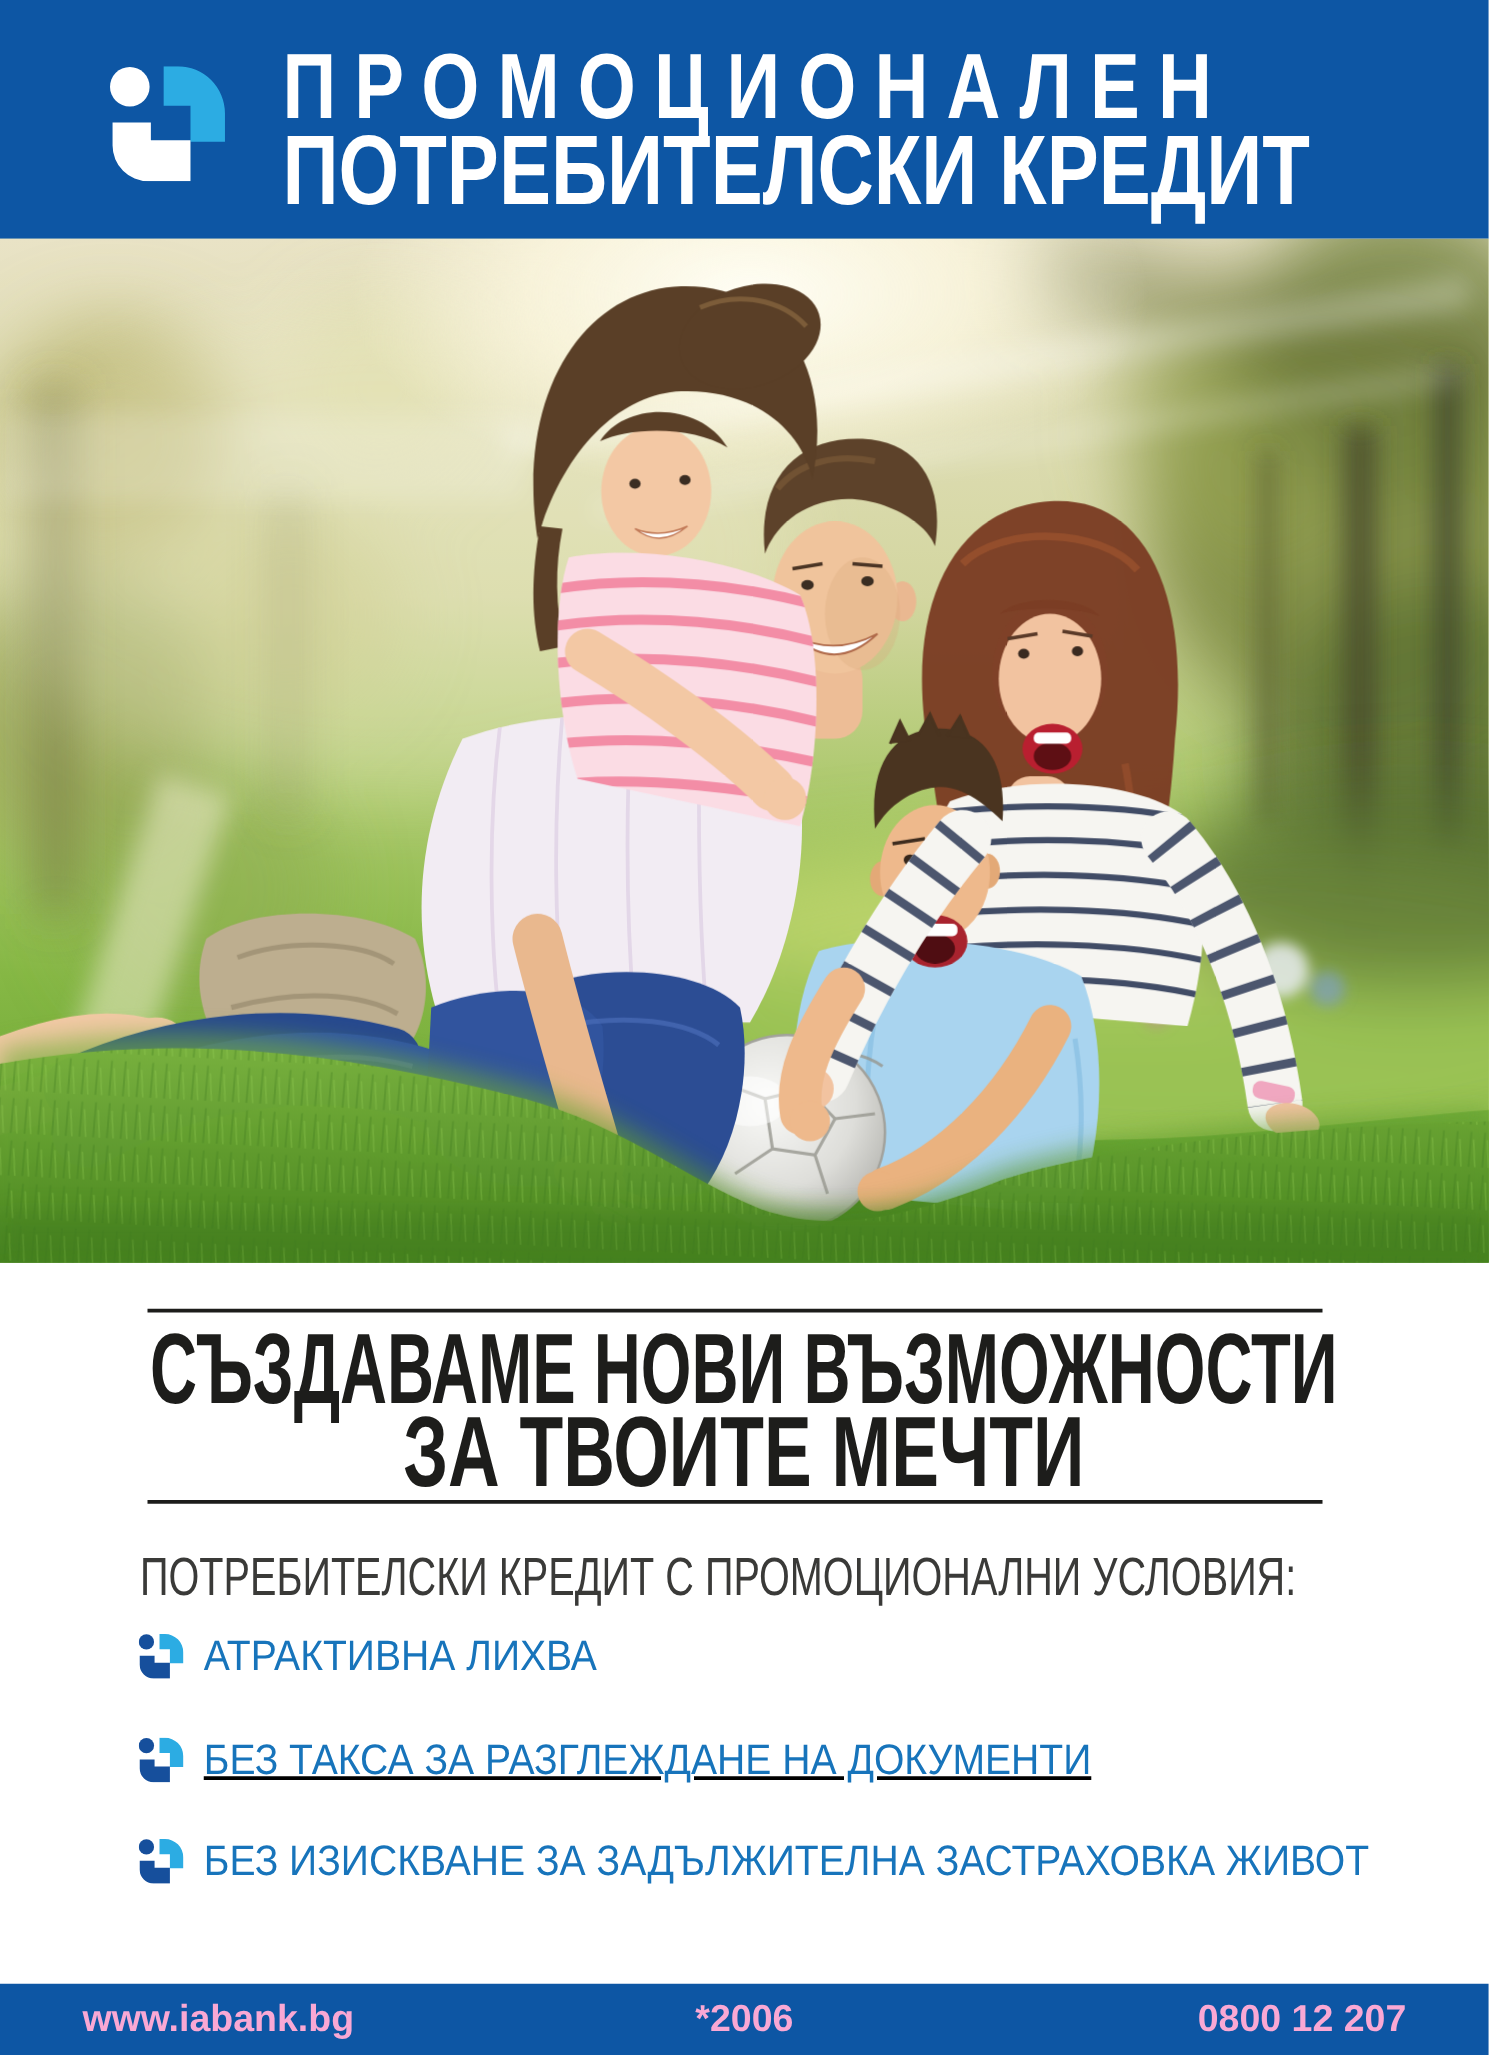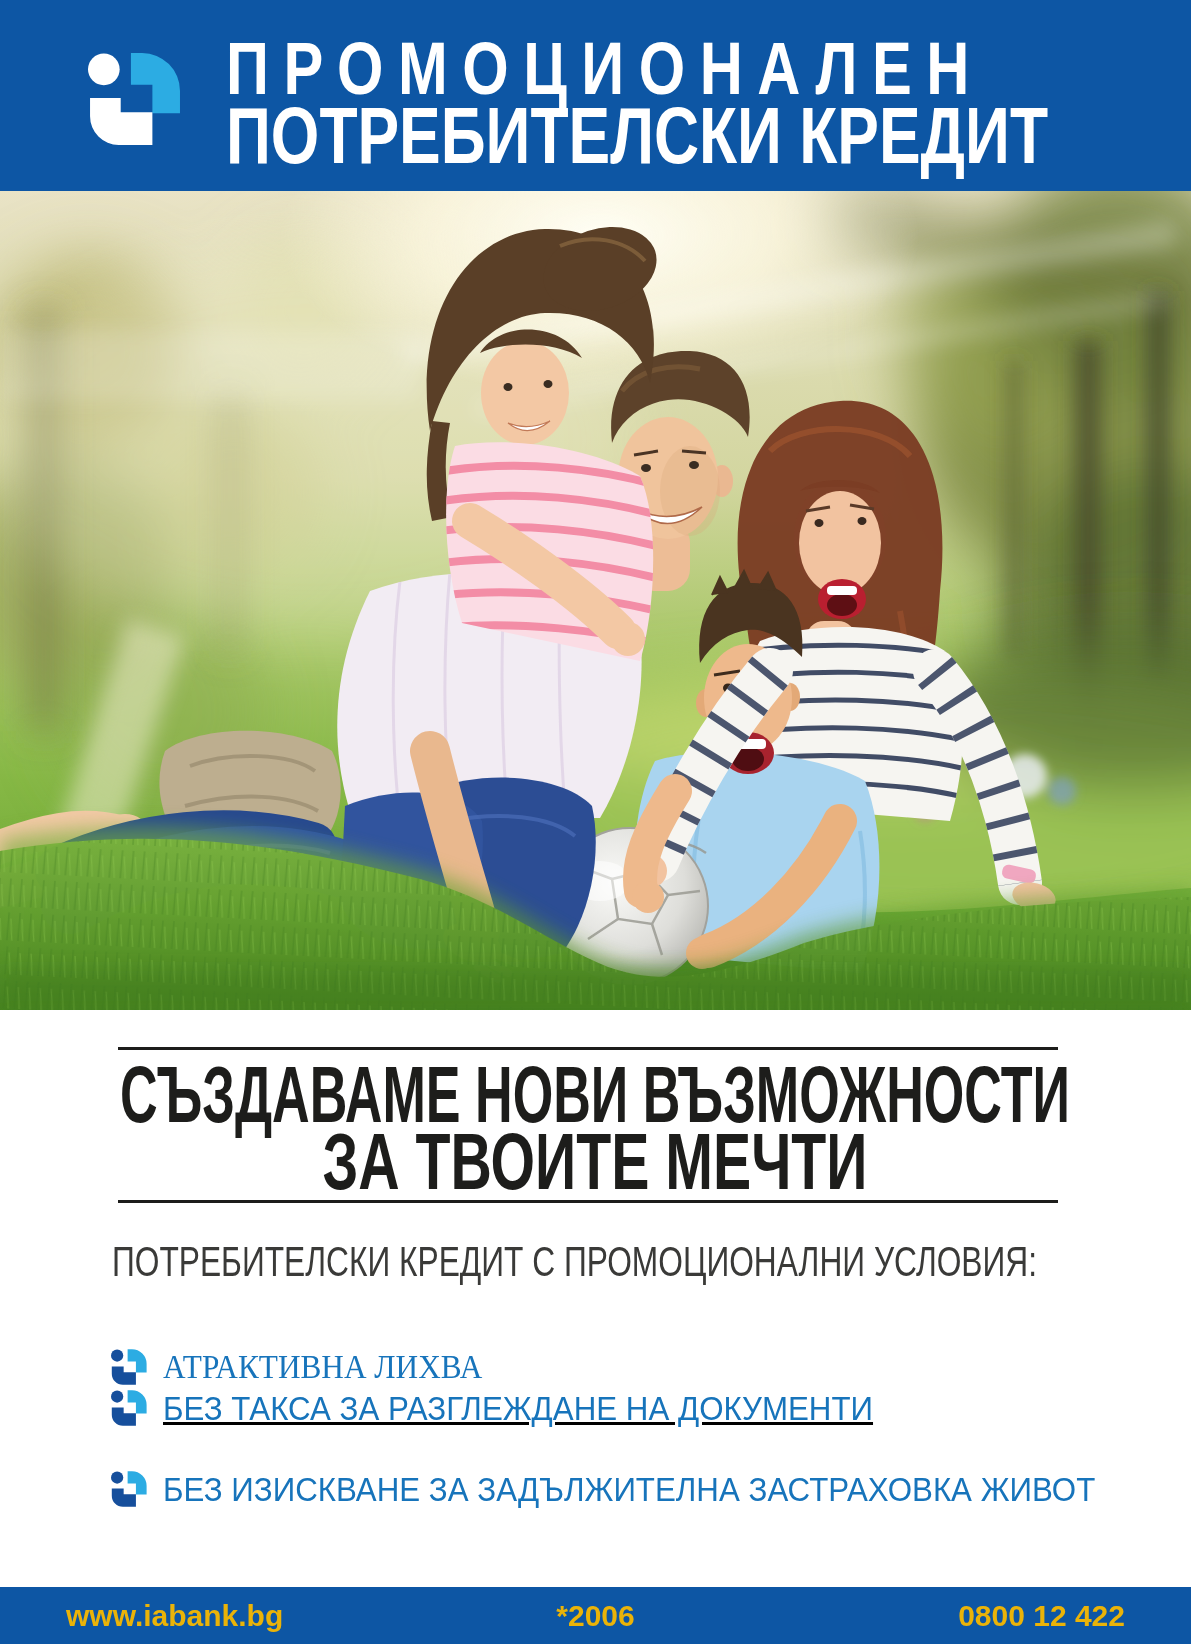--- a/index.html
+++ b/index.html
@@ -22,27 +22,27 @@
   .headline-svg text{fill:#1d1d1b;font-family:"Liberation Sans","DejaVu Sans",sans-serif;font-weight:bold;}
   .subheading-svg{position:absolute;left:0;top:1232px;width:1191px;height:60px;}
   .subheading-svg text{fill:#3a3a38;font-family:"Liberation Sans","DejaVu Sans",sans-serif;}
   
   .benefit-row{position:absolute;left:111px;height:38px;display:flex;align-items:center;}
   .benefit-row .b-icon{width:36px;height:36px;flex:0 0 36px;}
   .benefit-label{
     margin-left:16px;white-space:nowrap;color:#1774bb;font-size:34px;line-height:38px;
     transform:scaleX(0.92);transform-origin:left center;letter-spacing:0;
   }
-  .benefit-1{top:1348px;font-family:Liberation Serif, serif;}
+  .benefit-1{top:1306px;}
   .benefit-2{top:1389px;text-decoration:underline;}
   .benefit-3{top:1470px;text-align:right;}
   
   .footer-band{position:absolute;left:0;top:1587px;width:1191px;height:57px;background:#0d56a4;}
   .footer-band span{
-    position:absolute;top:0;height:57px;line-height:57px;color:#eab308;
+    position:absolute;top:0;height:57px;line-height:57px;color:#f9a8d4;
     font-size:30px;font-weight:bold;white-space:nowrap;
   }
   .footer-web{left:66px;}
   .footer-short{left:50%;transform:translateX(-50%);}
   .footer-phone{right:66px;}
 </style>
 </head>
 <body>
 
 <div class="page">
@@ -333,16 +333,16 @@
       <circle cx="15.5" cy="16" r="15.5" fill="#164f9c"></circle>
       <path d="M42,0 L53,0 A37,37 0 0 1 90,37 L90,59 L63,59 L63,31 L42,31 Z" fill="#2cace3"></path>
       <path d="M2,44 L32,44 L32,58 L63,58 L63,90 L30,90 A28,28 0 0 1 2,62 Z" fill="#164f9c"></path>
     </svg>
     <span class="benefit-label">БЕЗ ИЗИСКВАНЕ ЗА ЗАДЪЛЖИТЕЛНА ЗАСТРАХОВКА ЖИВОТ</span>
   </div>
 
   <div class="footer-band">
     <span class="footer-web">www.iabank.bg</span>
     <span class="footer-short">*2006</span>
-    <span class="footer-phone">0800 12 422</span>
+    <span class="footer-phone">0800 12 207</span>
   </div>
 
 </div>
 
 </body></html>

